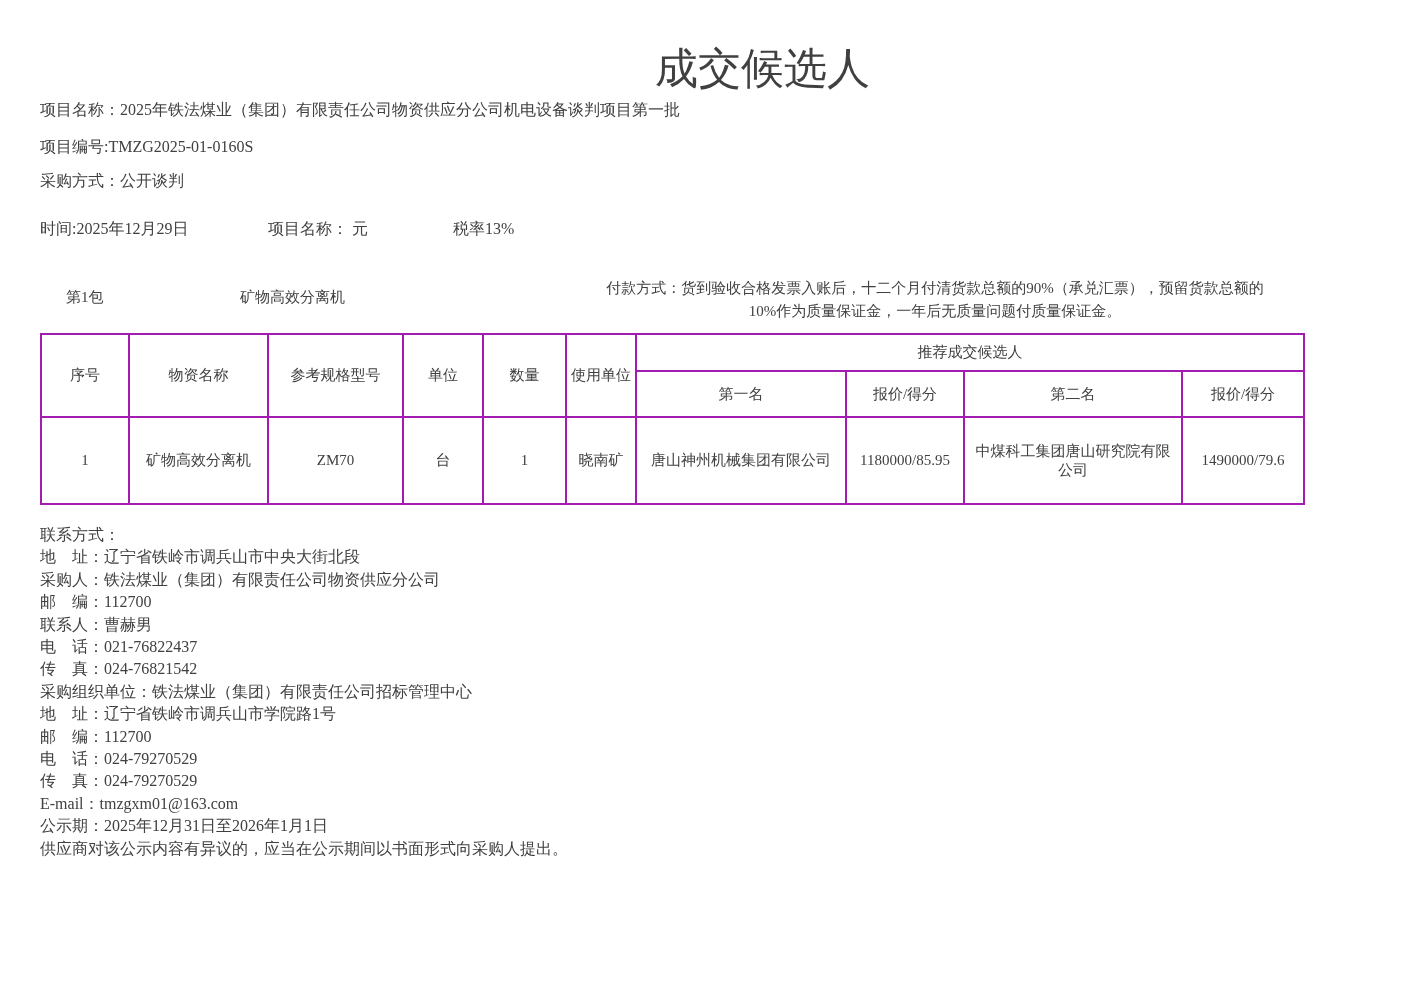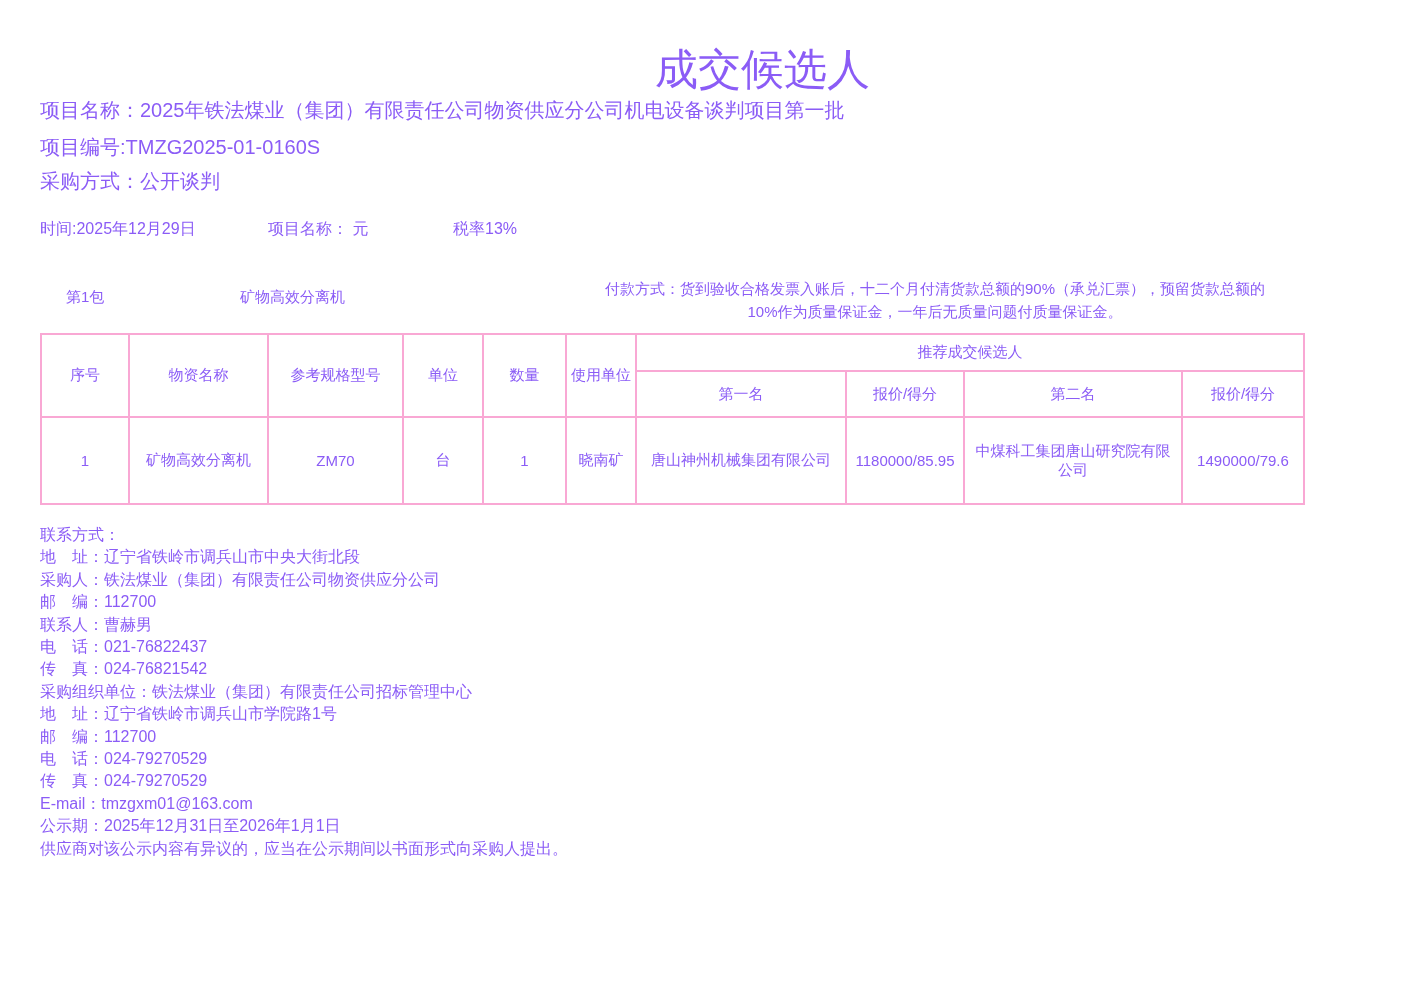--- a/index.html
+++ b/index.html
@@ -1,28 +1,28 @@
 <!DOCTYPE html>
 <html><head>
 <meta charset="utf-8">
 <style>
   html, body { margin:0; padding:0; background:#ffffff; }
   .page {
     position:relative;
     width:1403px; height:992px;
     background:#ffffff;
-    color:#8b5cf6;
-    font-family:Liberation Sans, sans-serif;
+    color:#404040;
+    font-family:Liberation Serif, serif;
     overflow:hidden;
   }
   .title {
     position:absolute; top:46px; left:122px; width:1281px;
     text-align:center; font-size:43px; line-height:46px; font-weight:normal;
   }
-  .meta-line { position:absolute; left:40px; font-size:20px; line-height:20px; white-space:pre; }
+  .meta-line { position:absolute; left:40px; font-size:16px; line-height:20px; white-space:pre; }
   .line-name   { top:100px; }
   .line-number { top:137px; }
   .line-method { top:171px;text-align:right; }
   .time-row { position:absolute; left:40px; top:219px; height:22px; width:700px; font-size:16px; }
   .time-row span { position:absolute; top:0; white-space:pre; }
   .t-time { left:0; }
   .t-unit { left:228px; }
   .t-tax  { left:413px; }
 
   .pkg-no   { position:absolute; left:66px;  top:288px; font-size:15px; white-space:pre; }
@@ -31,21 +31,21 @@
     position:absolute; left:573px; top:277px; width:724px;
     font-size:15px; line-height:23px; text-align:center;
   }
 
   table.main-table {
     position:absolute; left:40px; top:333px; width:1263px;
     border-collapse:collapse; table-layout:fixed;
     font-size:15px; text-align:center;
   }
   table.main-table td {
-    border:2px solid #f9a8d4;
+    border:2px solid #a21caf;
     padding:2px 4px;
     vertical-align:middle;
     font-weight:normal;
     word-break:break-all;
   }
   tr.hrow1 { height:37px; }
   tr.hrow2 { height:46px; }
   tr.drow  { height:87px; }
 
   .contact {

